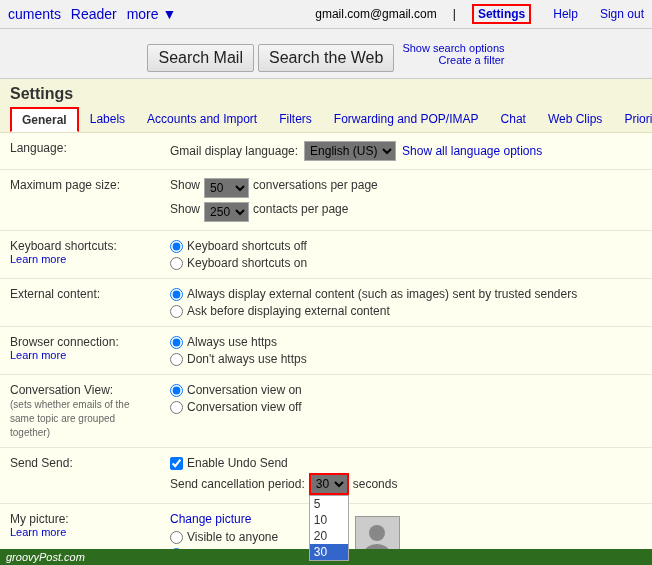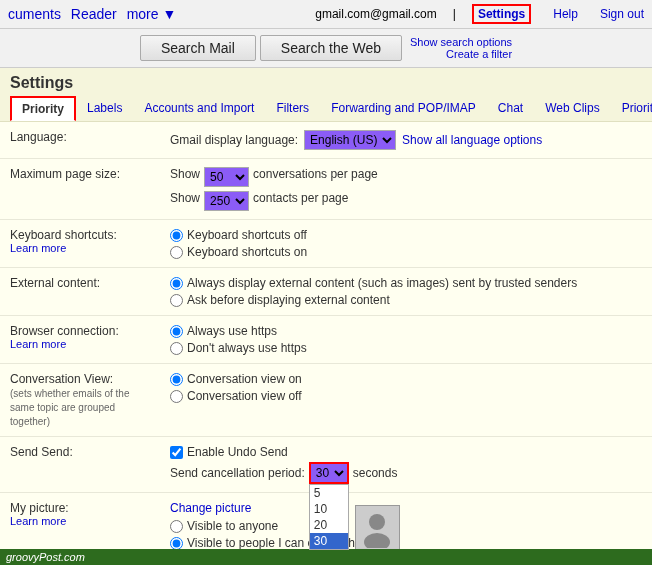--- a/index.html
+++ b/index.html
@@ -26,24 +26,25 @@
       padding: 6px 8px;
       display: flex;
       align-items: center;
       gap: 4px;
       justify-content: center;
     }
     .search-btn {
       background: linear-gradient(#f5f5f5, #e0e0e0);
       border: 1px solid #aaa;
       border-radius: 2px;
-      padding: 4px 20px;
-      font-size: 14px;
+      padding: 4px 10px;
+      font-size: 16px;
       cursor: pointer;
       color: #222;
+      margin-top: 9px;
     }
     #search-links { font-size: 11px; margin-left: 4px; text-align: right; }
     #search-links a { color: #00c; text-decoration: none; display: block; }
 
     
     #settings-header {
       background: #f5f5dc;
       padding: 6px 10px 0 10px;
       border-bottom: 1px solid #e0e0c0;
     }
@@ -110,21 +111,21 @@
     }
     .value-cell { color: #333; }
 
     
     .radio-group { display: flex; flex-direction: column; gap: 3px; }
     .radio-item { display: flex; align-items: center; gap: 4px; }
     input[type="radio"] { cursor: pointer; }
     input[type="checkbox"] { cursor: pointer; }
 
     
-    select { font-size: 12px; padding: 1px; border: 1px solid #aaa; background: #8b5cf6; cursor: pointer; }
+    select { font-size: 12px; padding: 1px; border: 1px solid #aaa; background: #737373; cursor: pointer; }
 
     
     .lang-row { display: flex; align-items: center; gap: 6px; }
     .lang-row a { color: #00c; text-decoration: none; }
 
     
     .pagesize-row { display: flex; flex-direction: column; gap: 4px; }
     .pagesize-item { display: flex; align-items: flex-start; gap: 4px; }
 
     
@@ -214,21 +215,21 @@
     <button class="search-btn">Search the Web</button>
     <div id="search-links">
       <a>Show search options</a>
       <a>Create a filter</a>
     </div>
   </div>
 
   <div id="settings-header">
     <div id="settings-title">Settings</div>
     <div id="nav-tabs">
-      <a class="nav-tab active">Priority</a>
+      <a class="nav-tab active">General</a>
       <a class="nav-tab">Labels</a>
       <a class="nav-tab">Accounts and Import</a>
       <a class="nav-tab">Filters</a>
       <a class="nav-tab">Forwarding and POP/IMAP</a>
       <a class="nav-tab">Chat</a>
       <a class="nav-tab">Web Clips</a>
       <a class="nav-tab">Priority I</a>
     </div>
   </div>
 

